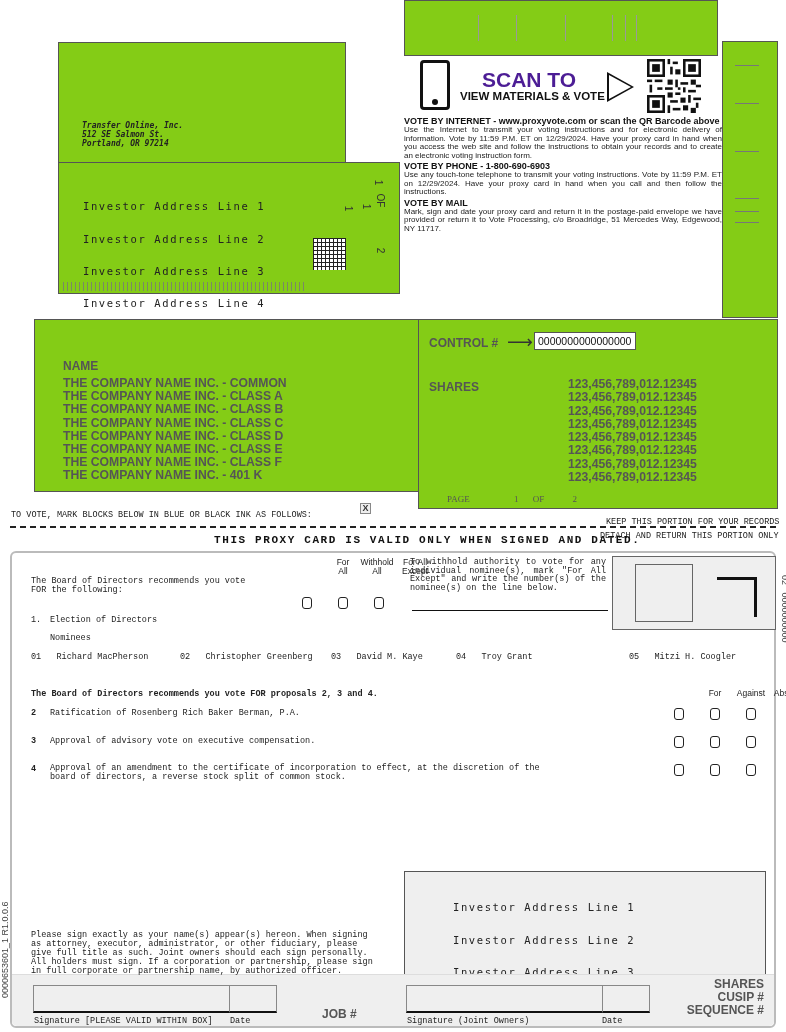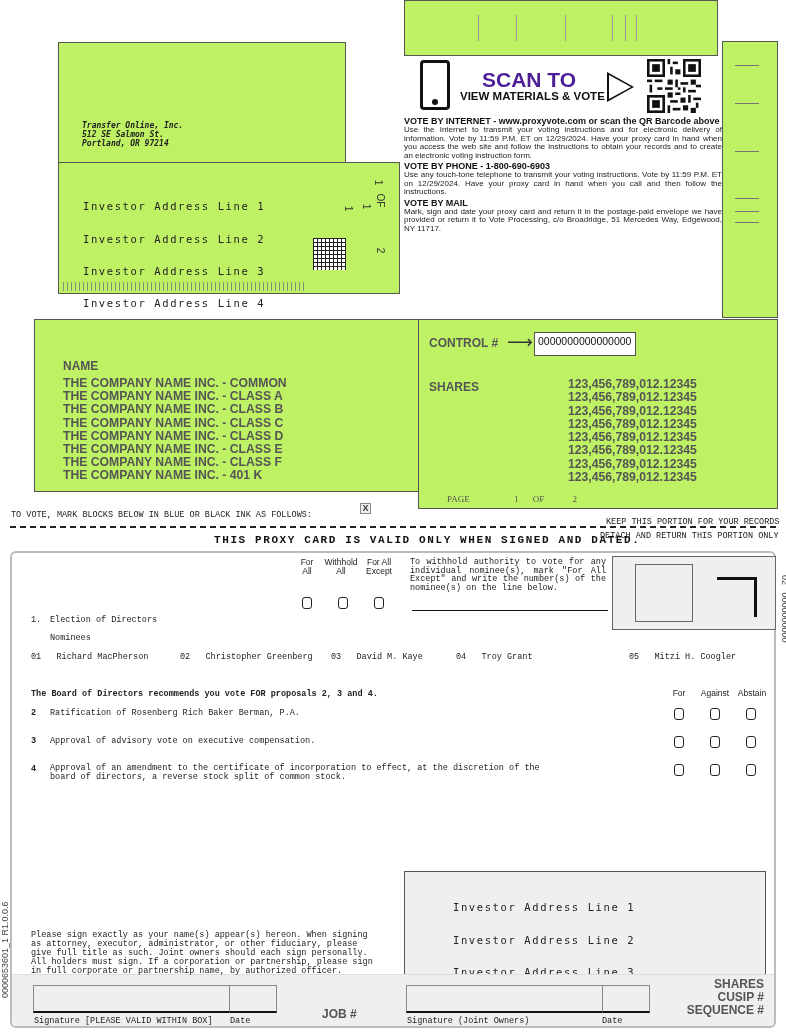--- a/index.html
+++ b/index.html
@@ -1,18 +1,18 @@
 <!DOCTYPE html>
 <html><head>
 <meta charset="utf-8">
 <style>
   * { box-sizing: border-box; margin: 0; padding: 0; }
   body { width: 786px; height: 1032px; background: #fff; position: relative; overflow: hidden; font-family: "Liberation Sans", sans-serif; color: #222; }
   .abs { position: absolute; }
-  .gray { background: #bef264; border: 1px solid #555; }
+  .gray { background: #84cc16; border: 1px solid #555; }
   .mono { font-family: "DejaVu Sans Mono", monospace; }
   .lmono { font-family: "Liberation Mono", monospace; }
 
   
   #top-strip { left: 404px; top: 0; width: 314px; height: 56px; }
   .bar { position: absolute; top: 14px; width: 1px; height: 26px; background: #999; }
 
   
   #return-box { left: 58px; top: 42px; width: 288px; height: 121px; }
   #return-addr { position: absolute; left: 23px; top: 78px; font-size: 8px; font-style: italic; font-weight: bold; line-height: 9px; color: #222; }
@@ -45,38 +45,38 @@
   .rline { position: absolute; left: 12px; width: 24px; height: 1px; background: #777; }
 
   
   #name-box { left: 34px; top: 319px; width: 386px; height: 173px; }
   #name-label { position: absolute; left: 28px; top: 39px; font-size: 12px; font-weight: bold; color: #555; }
   #company-list { position: absolute; left: 28px; top: 57px; font-size: 12.2px; font-weight: bold; line-height: 13.2px; color: #555; }
 
   #shares-box { left: 418px; top: 319px; width: 360px; height: 190px; }
   #control-label { position: absolute; left: 10px; top: 16px; font-size: 12px; font-weight: bold; color: #555; }
   #arrow-icon { position: absolute; left: 88px; top: 14px; font-size: 18px; color: #333; line-height: 16px; }
-  #control-value { position: absolute; left: 115px; top: 12px; width: 102px; height: 24px; border: 1px solid #555; background: #fff; font-size: 10.5px; padding: 2px 3px; color: #111; }
+  #control-value { position: absolute; left: 115px; top: 12px; width: 102px; height: 18px; border: 1px solid #555; background: #fff; font-size: 10.5px; padding: 2px 3px; color: #111; }
   #shares-label { position: absolute; left: 10px; top: 60px; font-size: 12px; font-weight: bold; color: #555; }
   #shares-list { position: absolute; left: 149px; top: 58px; font-size: 12.2px; font-weight: bold; line-height: 13.3px; color: #555; }
   #page-row { position: absolute; left: 28px; top: 174px; font-size: 9px; color: #555; font-family: "Liberation Serif", serif; }
   #page-row span { margin-right: 24px; }
 
   
   #mark-instr { left: 11px; top: 510px; font-size: 8.5px; color: #222; transform: scaleY(1.1); }
   #x-mark { left: 360px; top: 503px; width: 11px; height: 11px; border: 1px solid #888; font-size: 9px; line-height: 9px; text-align: center; font-weight: bold; color: #333; background: #eee; }
   #dash-line { left: 10px; top: 526px; width: 766px; height: 0; border-top: 2px dashed #222; }
   #keep-text { left: 606px; top: 517px; font-size: 8.5px; color: #222; }
   #detach-text { left: 600px; top: 531px; font-size: 8.5px; color: #222; }
   #valid-text { left: 214px; top: 534px; font-size: 11px; font-weight: bold; letter-spacing: 1.6px; color: #111; }
 
   
   #ballot { left: 10px; top: 551px; width: 766px; height: 477px; border: 2px solid #bbb; border-radius: 6px; background: #fff; }
   .f8 { font-size: 8.5px; color: #222; }
-  .hdr-col { position: absolute; font-size: 8.5px; text-align: center; line-height: 9px; color: #222; font-family: "Liberation Sans", sans-serif; }
+  .hdr-col { position: absolute; font-size: 8.5px; text-align: center; line-height: 9px; color: #222; font-family: "Liberation Sans", sans-serif; margin-left: 36px; }
   .cbox { position: absolute; width: 10px; height: 12px; border: 1.5px solid #222; border-radius: 3px; background: #fff; cursor: pointer; }
   #withhold-line { position: absolute; left: 400px; top: 57px; width: 196px; height: 1px; background: #111; }
   #scan-box { position: absolute; left: 600px; top: 3px; width: 164px; height: 74px; background: #efefef; border: 1px solid #666; }
   #scan-inner { position: absolute; left: 22px; top: 7px; width: 58px; height: 58px; border: 1px solid #666; }
   #corner-mark { position: absolute; left: 104px; top: 20px; width: 40px; height: 40px; border-top: 3px solid #111; border-right: 3px solid #111; }
 
   #sig-area { position: absolute; left: 0; bottom: 0; width: 762px; height: 52px; background: #efefef; border-top: 1px solid #ddd; border-radius: 0 0 5px 5px; }
   .sigbox { position: absolute; height: 28px; border: 1px solid #888; border-bottom: 2px solid #111; background: #efefef; }
   .siglabel { position: absolute; font-size: 8.5px; color: #222; }
 
@@ -237,20 +237,21 @@
 <div id="dash-line" class="abs"></div>
 <div id="detach-text" class="abs lmono">DETACH AND RETURN THIS PORTION ONLY</div>
 <div id="valid-text" class="abs lmono">THIS PROXY CARD IS VALID ONLY WHEN SIGNED AND DATED.</div>
 
 <div class="vert" style="left:758px;top:612px;transform:rotate(90deg);transform-origin:left top;left:790px;top:575px">
   <span>02</span>&nbsp;&nbsp;&nbsp;<span>0000000000</span>
 </div>
 <div class="vert" style="left:0px;top:998px;transform:rotate(-90deg);transform-origin:left top;">0000653601_1   R1.0.0.6</div>
 
 <div id="ballot" class="abs">
+  <div class="abs lmono f8" style="left:19px;top:24px;width:230px;line-height:8.5px">The Board of Directors recommends you vote FOR the following:</div>
 
   <div class="hdr-col" style="left:284px;top:5px;width:22px">For All</div>
   <div class="hdr-col" style="left:309px;top:5px;width:40px">Withhold All</div>
   <div class="hdr-col" style="left:351px;top:5px;width:32px">For All Except</div>
   <div class="cbox" style="left:290px;top:44px"></div>
   <div class="cbox" style="left:326px;top:44px"></div>
   <div class="cbox" style="left:362px;top:44px"></div>
 
   <div class="abs lmono f8" style="left:398px;top:5px;width:196px;line-height:8.5px;text-align:justify">To withhold authority to vote for any individual nominee(s), mark "For All Except" and write the number(s) of the nominee(s) on the line below.</div>
   <div id="withhold-line"></div>

